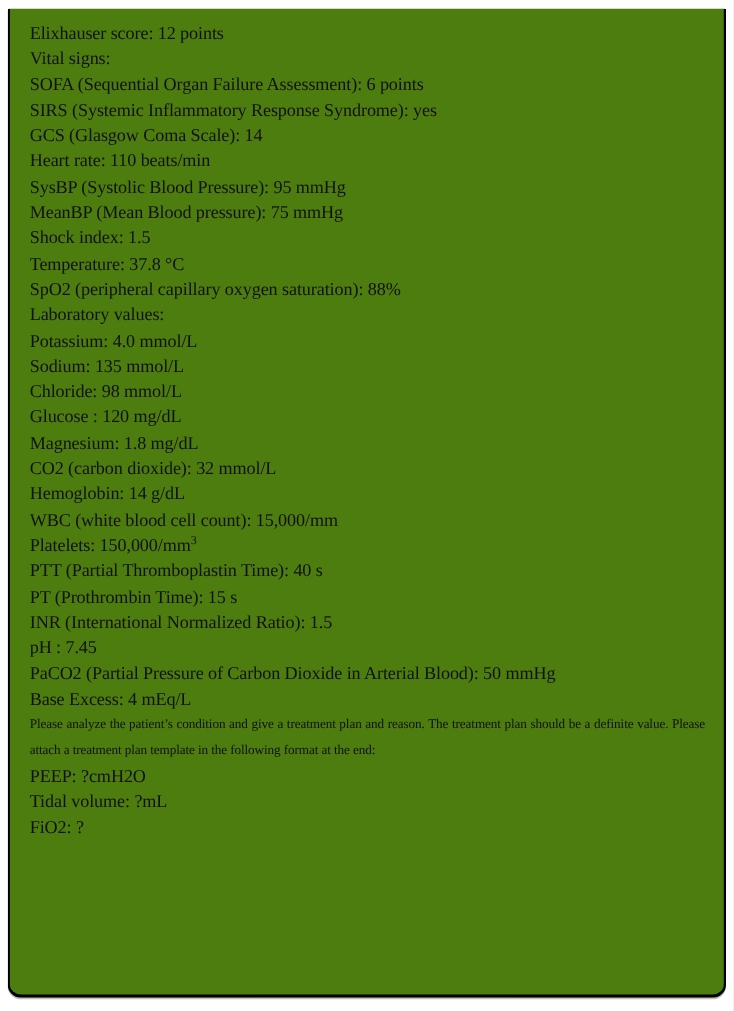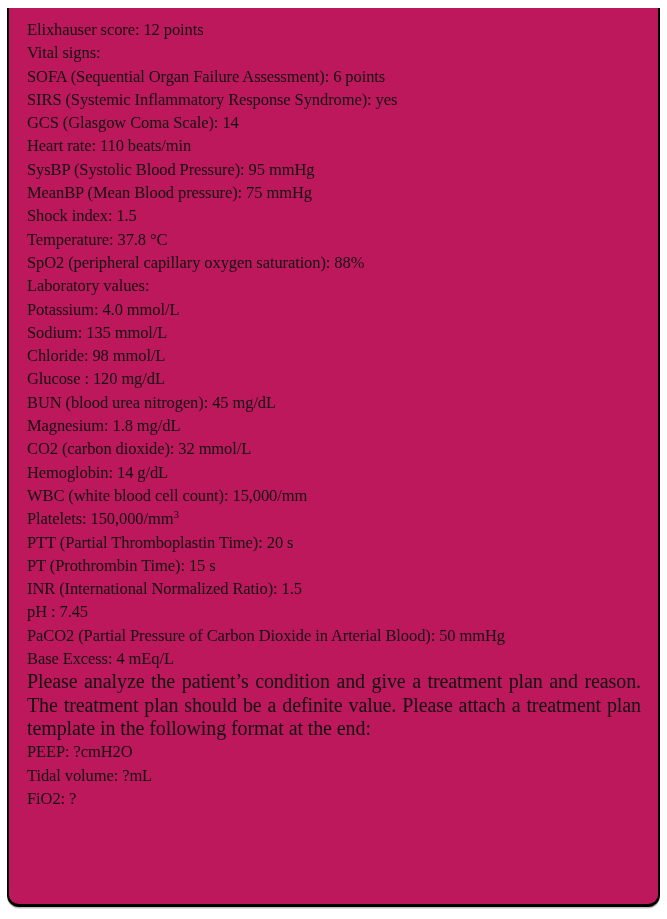--- a/index.html
+++ b/index.html
@@ -21,37 +21,37 @@
     top: 8px;
     width: 653px;
     height: 899px;
     box-sizing: border-box;
     border: 2.5px solid #000000;
     border-top: none;
     border-bottom-width: 3.5px;
     border-radius: 0 0 12px 12px;
     padding: 10px 17px 0 18px;
     overflow: hidden;
-    background: #be185d;
+    background: #4d7c0f;
     box-shadow: 0 1.5px 0 rgba(0,0,0,0.25);
   }
   .line {
     font-size: 16.5px;
     line-height: 23.3px;
     letter-spacing: -0.1px;
     white-space: nowrap;
   }
   .line sup {
     font-size: 11px;
     line-height: 0;
     vertical-align: super;
   }
   .para {
     margin: 0;
-    font-size: 20px;
+    font-size: 12px;
     line-height: 23.3px;
     letter-spacing: -0.1px;
     text-align: justify;
   }
 </style>
 </head>
 <body>
 
 <div class="doc-box">
   <div>
@@ -64,27 +64,26 @@
       <div class="line"><span>SysBP (Systolic Blood Pressure): 95 mmHg</span></div>
       <div class="line"><span>MeanBP (Mean Blood pressure): 75 mmHg</span></div>
       <div class="line"><span>Shock index: 1.5</span></div>
       <div class="line"><span>Temperature: 37.8 °C</span></div>
       <div class="line"><span>SpO2 (peripheral capillary oxygen saturation): 88%</span></div>
       <div class="line"><span>Laboratory values:</span></div>
       <div class="line"><span>Potassium: 4.0 mmol/L</span></div>
       <div class="line"><span>Sodium: 135 mmol/L</span></div>
       <div class="line"><span>Chloride: 98 mmol/L</span></div>
       <div class="line"><span>Glucose : 120 mg/dL</span></div>
-      <div class="line"><span>BUN (blood urea nitrogen): 45 mg/dL</span></div>
       <div class="line"><span>Magnesium: 1.8 mg/dL</span></div>
       <div class="line"><span>CO2 (carbon dioxide): 32 mmol/L</span></div>
       <div class="line"><span>Hemoglobin: 14 g/dL</span></div>
       <div class="line"><span>WBC (white blood cell count): 15,000/mm</span></div>
       <div class="line"><span>Platelets: 150,000/mm</span><sup>3</sup></div>
-      <div class="line"><span>PTT (Partial Thromboplastin Time): 20 s</span></div>
+      <div class="line"><span>PTT (Partial Thromboplastin Time): 40 s</span></div>
       <div class="line"><span>PT (Prothrombin Time): 15 s</span></div>
       <div class="line"><span>INR (International Normalized Ratio): 1.5</span></div>
       <div class="line"><span>pH : 7.45</span></div>
       <div class="line"><span>PaCO2 (Partial Pressure of Carbon Dioxide in Arterial Blood): 50 mmHg</span></div>
       <div class="line"><span>Base Excess: 4 mEq/L</span></div>
     </div>
   <p class="para">Please analyze the patient’s condition and give a treatment plan and reason. The treatment plan should be a definite value. Please attach a treatment plan template in the following format at the end:</p>
   <div>
       <div class="line"><span>PEEP: ?cmH2O</span></div>
       <div class="line"><span>Tidal volume: ?mL</span></div>

